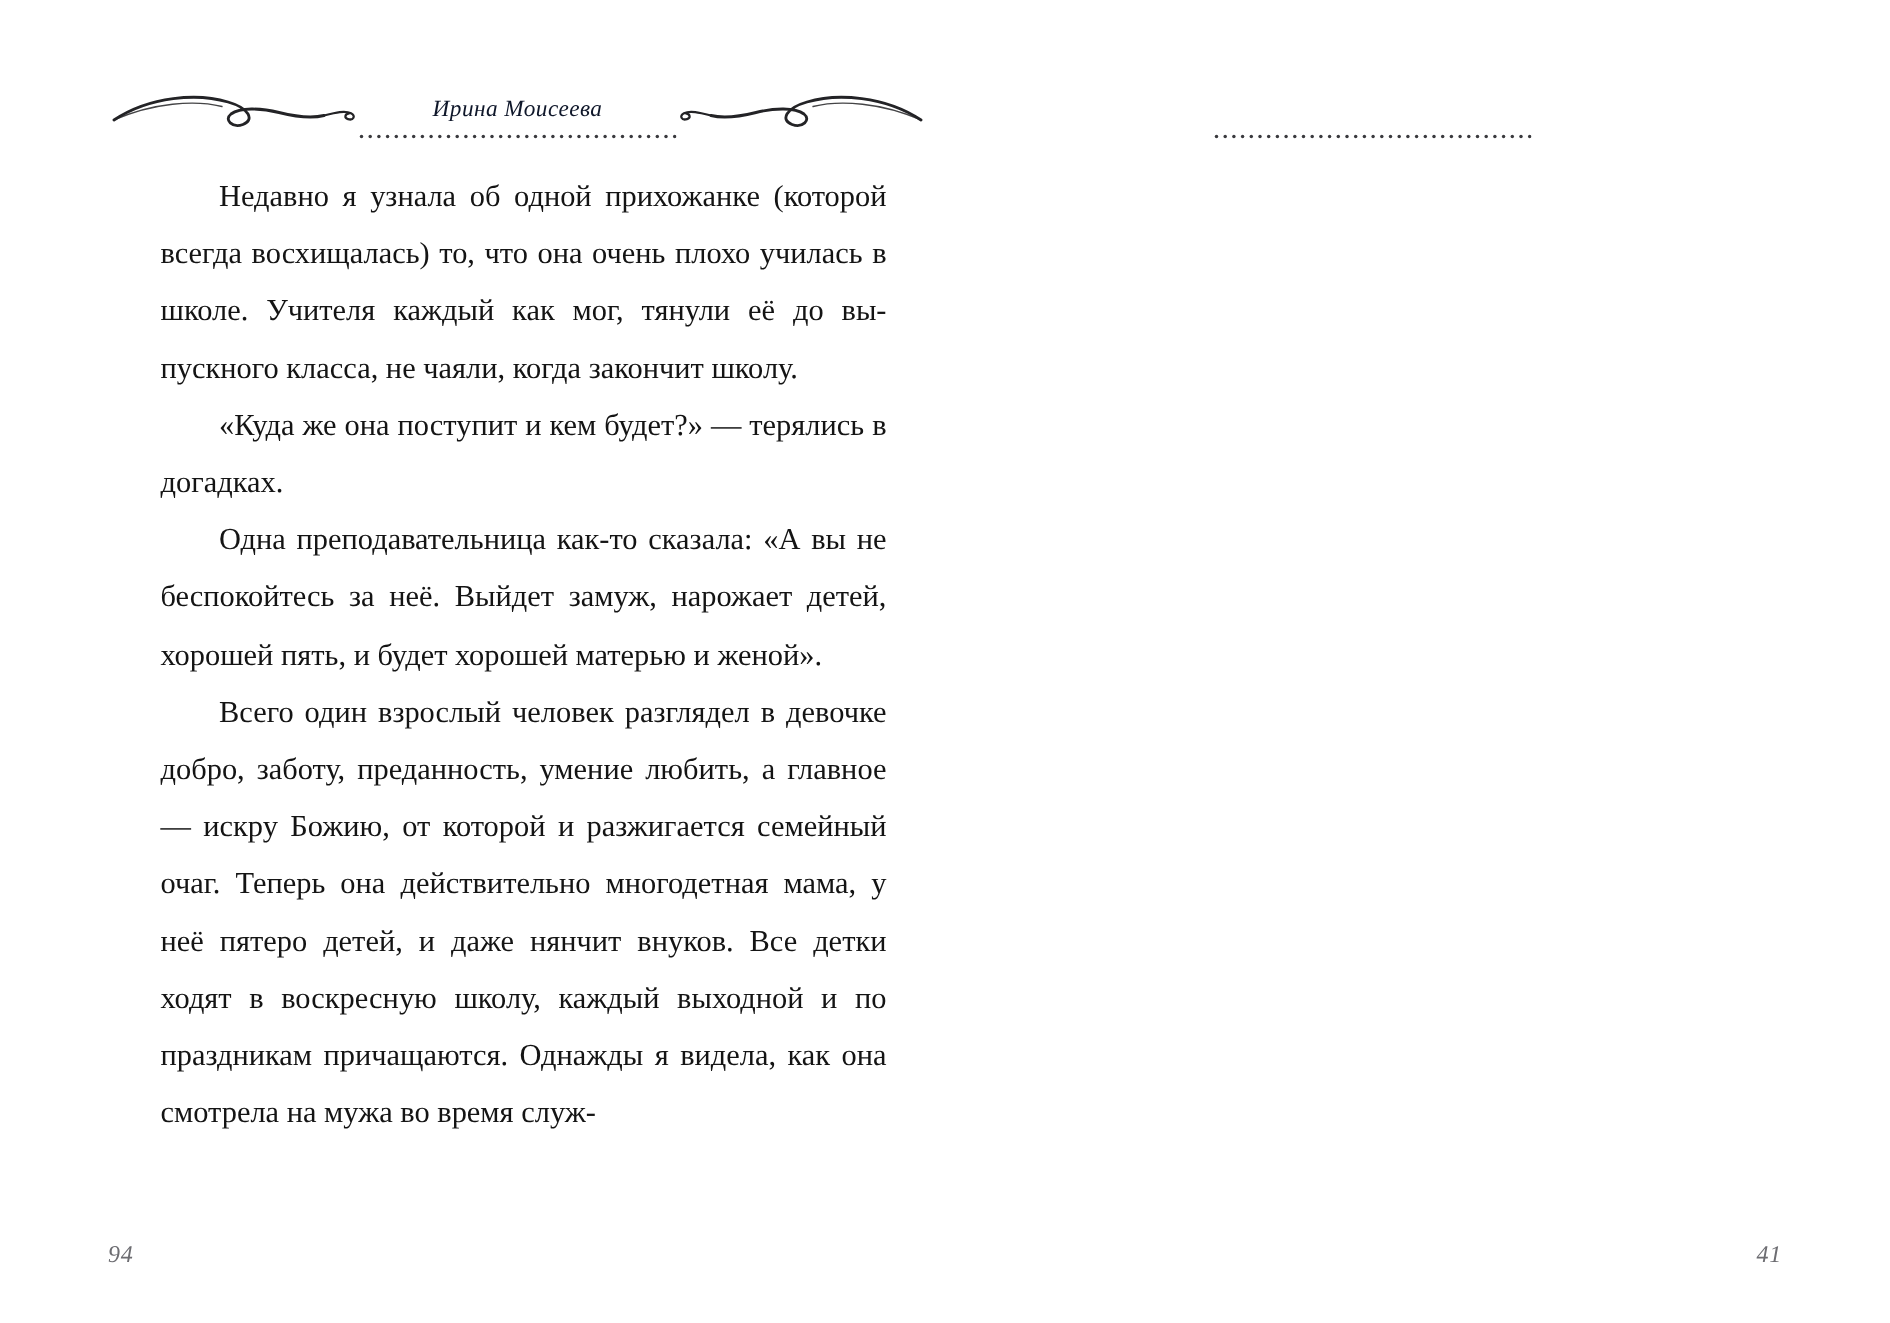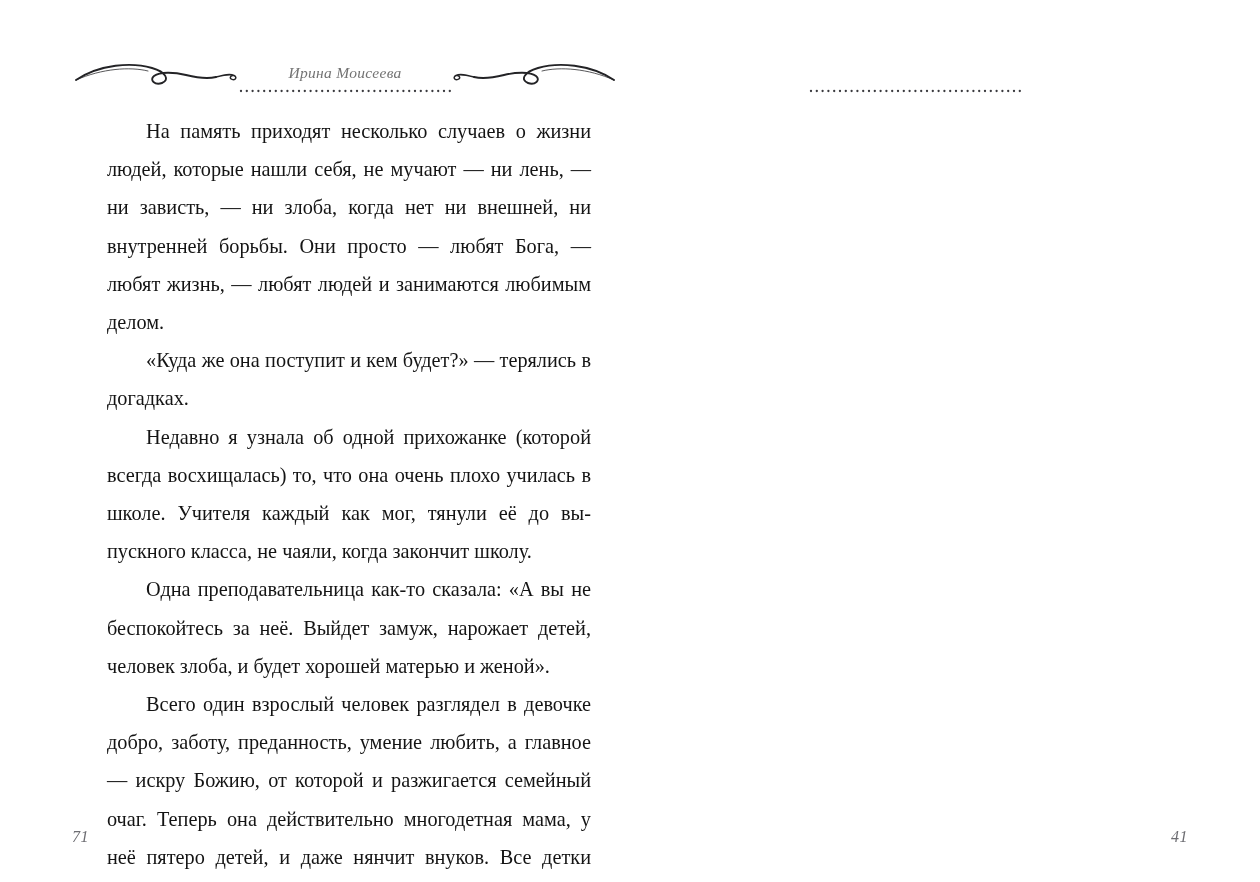--- a/index.html
+++ b/index.html
@@ -54,21 +54,21 @@
     height: 30px;
     display: block;
   }
   .flourish.right { transform: scaleX(-1); }
 
   .head-title {
     flex: 0 0 auto;
     font-style: italic;
     font-size: 15.5px;
     letter-spacing: 0.3px;
-    color: #737373;
+    color: #0f172a;
     white-space: nowrap;
     padding: 0 16px;
     transform: translateY(-1px);
   }
 
   .dotrule {
     position: absolute;
     top: 29px;
     height: 8px;
     left: 50%;
@@ -178,28 +178,27 @@
             <circle cx="193.4" cy="4" r="1.15"></circle>
               <circle cx="199.2" cy="4" r="1.15"></circle>
               <circle cx="205" cy="4" r="1.15"></circle>
             <circle cx="210.8" cy="4" r="1.15"></circle>
           </g>
         </svg>
       </div>
     </div>
 
     <div class="col">
-      <p>На память приходят несколько случаев о жиз­ни людей, которые нашли себя, не мучают — ни лень, — ни зависть, — ни злоба, когда нет ни внеш­ней, ни внутренней борьбы. Они просто — любят Бога, — любят жизнь, — любят людей и занима­ются любимым делом.</p>
+      <p>Недавно я узнала об одной прихожанке (которой всегда восхищалась) то, что она очень плохо училась в школе. Учителя каждый как мог, тянули её до вы­пускного класса, не чаяли, когда закончит школу.</p>
       <p>«Куда же она поступит и кем будет?» — теря­лись в догадках.</p>
-      <p>Недавно я узнала об одной прихожанке (которой всегда восхищалась) то, что она очень плохо училась в школе. Учителя каждый как мог, тянули её до вы­пускного класса, не чаяли, когда закончит школу.</p>
-      <p>Одна преподавательница как-то сказала: «А вы не беспокойтесь за неё. Выйдет замуж, нарожает детей, человек злоба, и будет хорошей матерью и женой».</p>
+      <p>Одна преподавательница как-то сказала: «А вы не беспокойтесь за неё. Выйдет замуж, нарожает детей, хорошей пять, и будет хорошей матерью и женой».</p>
       <p>Всего один взрослый человек разглядел в девочке добро, заботу, преданность, умение любить, а глав­ное — искру Божию, от которой и разжигается семейный очаг. Теперь она действительно много­детная мама, у неё пятеро детей, и даже нянчит внуков. Все детки ходят в воскресную школу, каждый выходной и по праздникам причащаются. Однажды я видела, как она смотрела на мужа во время служ-</p>
     </div>
 
-    <div class="folio">71</div>
+    <div class="folio">94</div>
   </div>
 
   <div class="page page-right">
 
     <div class="head">
 
       <div class="dotrule">
         <svg viewBox="0 0 212 8" preserveAspectRatio="none">
           <g fill="#3a3a3e">
             <circle cx="2" cy="4" r="1.15"></circle>

